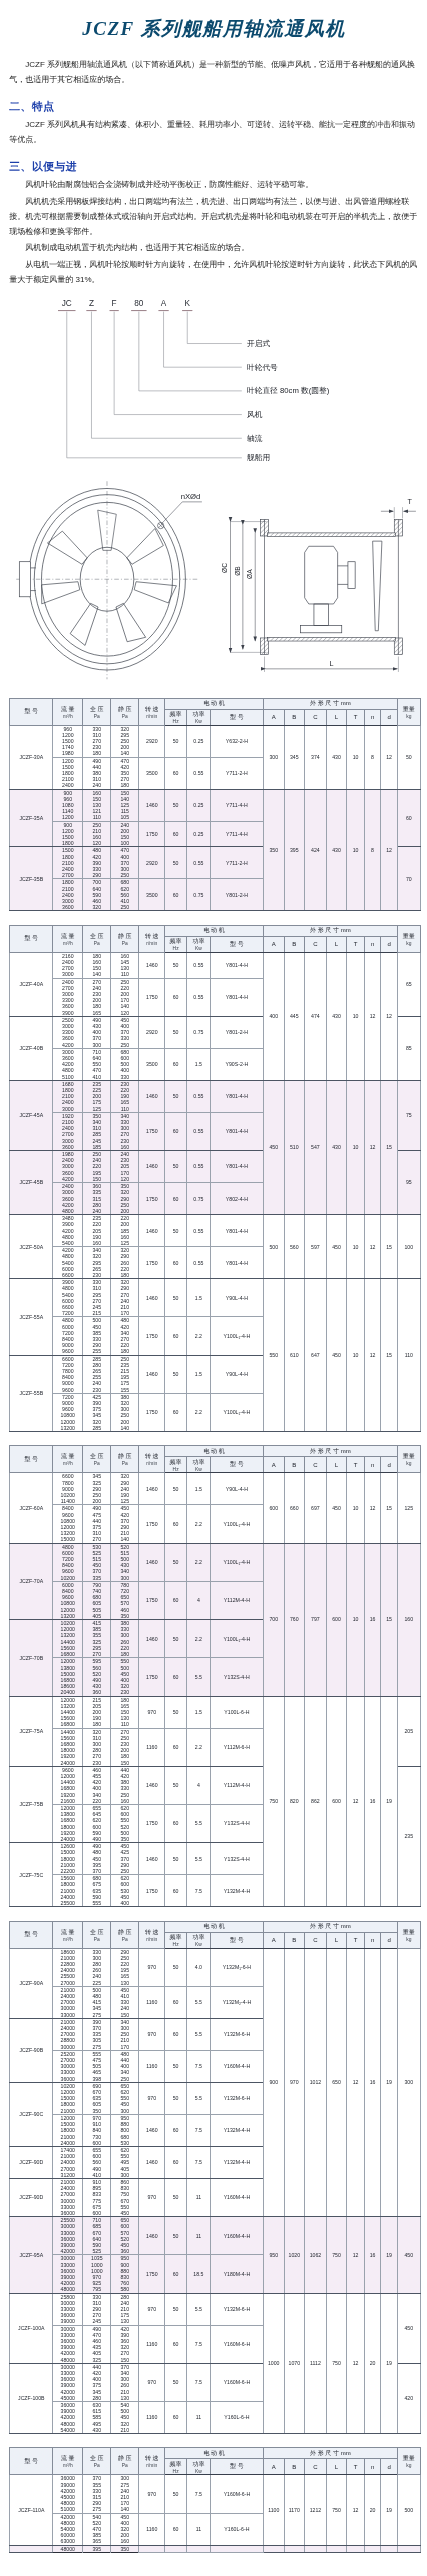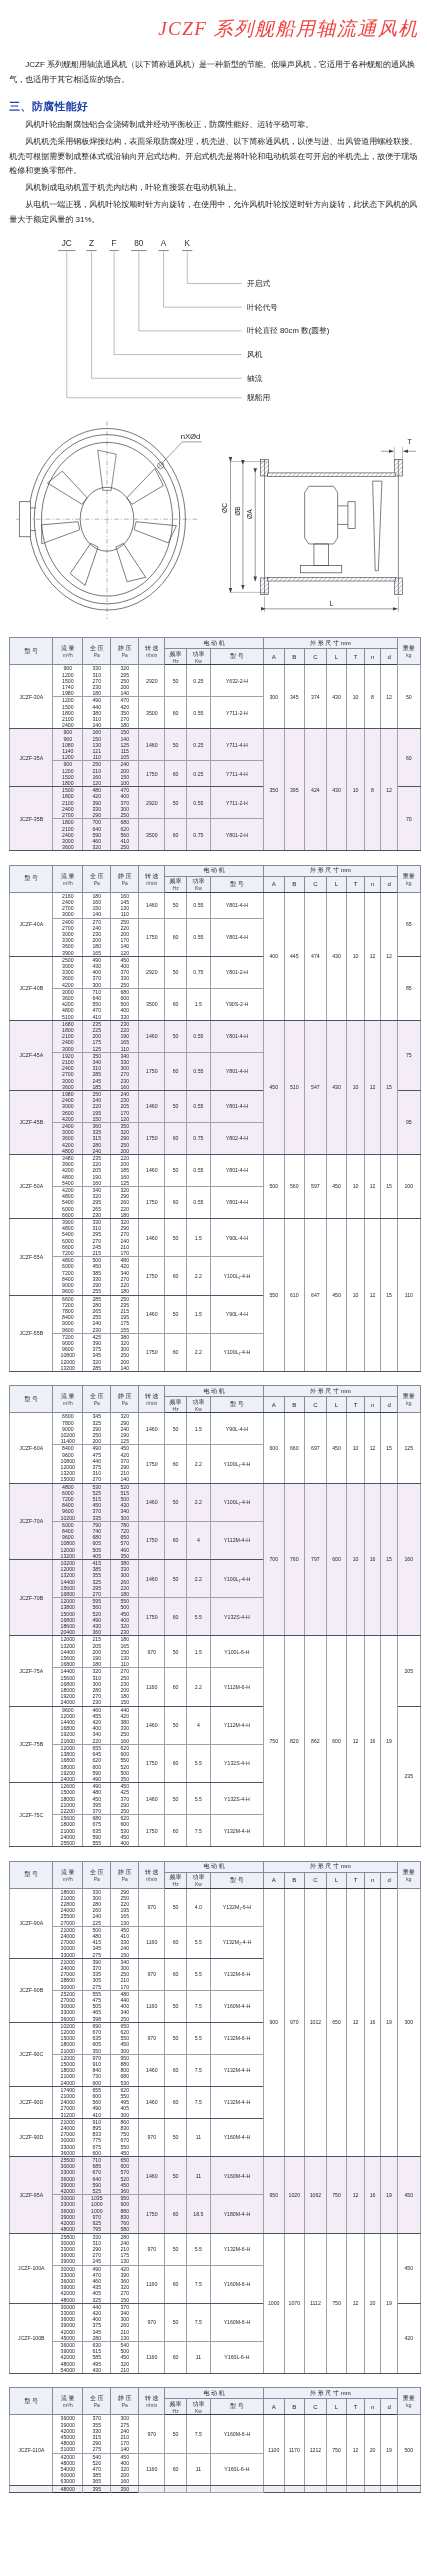--- a/index.html
+++ b/index.html
@@ -1,19 +1,19 @@
 <!DOCTYPE html>
 <html style="font-size:8.2px"><head>
 <meta charset="utf-8">
 <style>
   html,body{margin:0;padding:0;background:#ffffff;}
   body{width:428px;font-family:"Liberation Sans",sans-serif;color:#222;}
   .page{padding:5.2px 9.3px 20.6px;}
-  h1.title{font-family:"Liberation Serif",serif;font-style:italic;font-weight:normal;color:#ef4444;
-    text-align:right;font-size:19px;margin:11.3px 0 15.5px;letter-spacing:1.5px;}
+  h1.title{font-family:"Liberation Serif",serif;font-style:italic;font-weight:bold;color:#0c4a6e;
+    text-align:center;font-size:19px;margin:11.3px 0 15.5px;letter-spacing:1.5px;}
   h2.sec{color:#1c3faa;font-size:10.8px;margin:12.4px 0 4.1px;font-weight:bold;letter-spacing:0.5px;}
   p.bodytxt{font-size:8px;line-height:1.85;margin:2px 0;text-indent:2em;color:#1b1b1b;}
   .figwrap{margin:3.1px 0 2.1px;}
   svg text{font-family:"Liberation Sans",sans-serif;}
   .drawrow{display:flex;justify-content:space-between;align-items:flex-start;margin:9.3px 0 5.2px;}
   table.spec{border-collapse:collapse;width:409px;table-layout:fixed;margin:13.4px auto 0;border:1px solid #2a2f38;background:#fff;}
   .spec th{background:#edf1f7;font-weight:normal;font-size:6px;border:0.5px solid #848c99;padding:0.5px 0;color:#20242c;}
   .spec th .sub{font-size:4.9px;color:#3a3f49;}
   .spec td{font-size:5.2px;line-height:6.2px;height:6.2px;text-align:center;padding:0 0.5px;
     border-left:0.5px solid #9aa2ad;border-right:0.5px solid #9aa2ad;color:#1f232b;overflow:hidden;white-space:nowrap;}
@@ -25,25 +25,27 @@
 </style>
 </head>
 <body>
 
 <div class="page">
 
   <h1 class="title">JCZF 系列舰船用轴流通风机</h1>
 
   <p class="bodytxt">JCZF 系列舰船用轴流通风机（以下简称通风机）是一种新型的节能、低噪声风机，它适用于各种舰船的通风换气，也适用于其它相适应的场合。</p>
 
+  <h2 class="sec">二、特点</h2>
+  <p class="bodytxt">JCZF 系列风机具有结构紧凑、体积小、重量轻、耗用功率小、可逆转、运转平稳、能抗一定程度的冲击和振动等优点。</p>
 
-  <h2 class="sec">三、防腐性能好</h2>
+  <h2 class="sec">三、以便与进</h2>
   <p class="bodytxt">风机叶轮由耐腐蚀铝合金浇铸制成并经动平衡校正，防腐性能好、运转平稳可靠。</p>
-  <p class="bodytxt">风机机壳采用钢板焊接结构，表面采取防腐处理，机壳进、以下简称通风机，以便与进、出风管道用螺栓联接。机壳可根据需要制成整体式或沿轴向开启式结构。开启式机壳是将叶轮和电动机装在可开启的半机壳上，故便于现场检修和更换零部件。</p>
-  <p class="bodytxt">风机制成电动机置于机壳内结构，叶轮直接装在电动机轴上。</p>
+  <p class="bodytxt">风机机壳采用钢板焊接结构，出口两端均有法兰，机壳进、出口两端均有法兰，以便与进、出风管道用螺栓联接。机壳可根据需要制成整体式或沿轴向开启式结构。开启式机壳是将叶轮和电动机装在可开启的半机壳上，故便于现场检修和更换零部件。</p>
+  <p class="bodytxt">风机制成电动机置于机壳内结构，也适用于其它相适应的场合。</p>
   <p class="bodytxt">从电机一端正视，风机叶轮按顺时针方向旋转，在使用中，允许风机叶轮按逆时针方向旋转，此状态下风机的风量大于额定风量的 31%。</p>
 
 
   <div class="figwrap">
     <svg id="model-diagram-svg" width="409" height="173" viewBox="0 0 794 336">
         <text x="112" y="30" font-size="16" fill="#2a2e36" text-anchor="middle">JC</text>
         <line x1="95" y1="38" x2="129" y2="38" stroke="#9b8289" stroke-width="2"></line>
         <text x="160" y="30" font-size="16" fill="#2a2e36" text-anchor="middle">Z</text>
         <line x1="150" y1="38" x2="170" y2="38" stroke="#9b8289" stroke-width="2"></line>
         <text x="204" y="30" font-size="16" fill="#2a2e36" text-anchor="middle">F</text>

